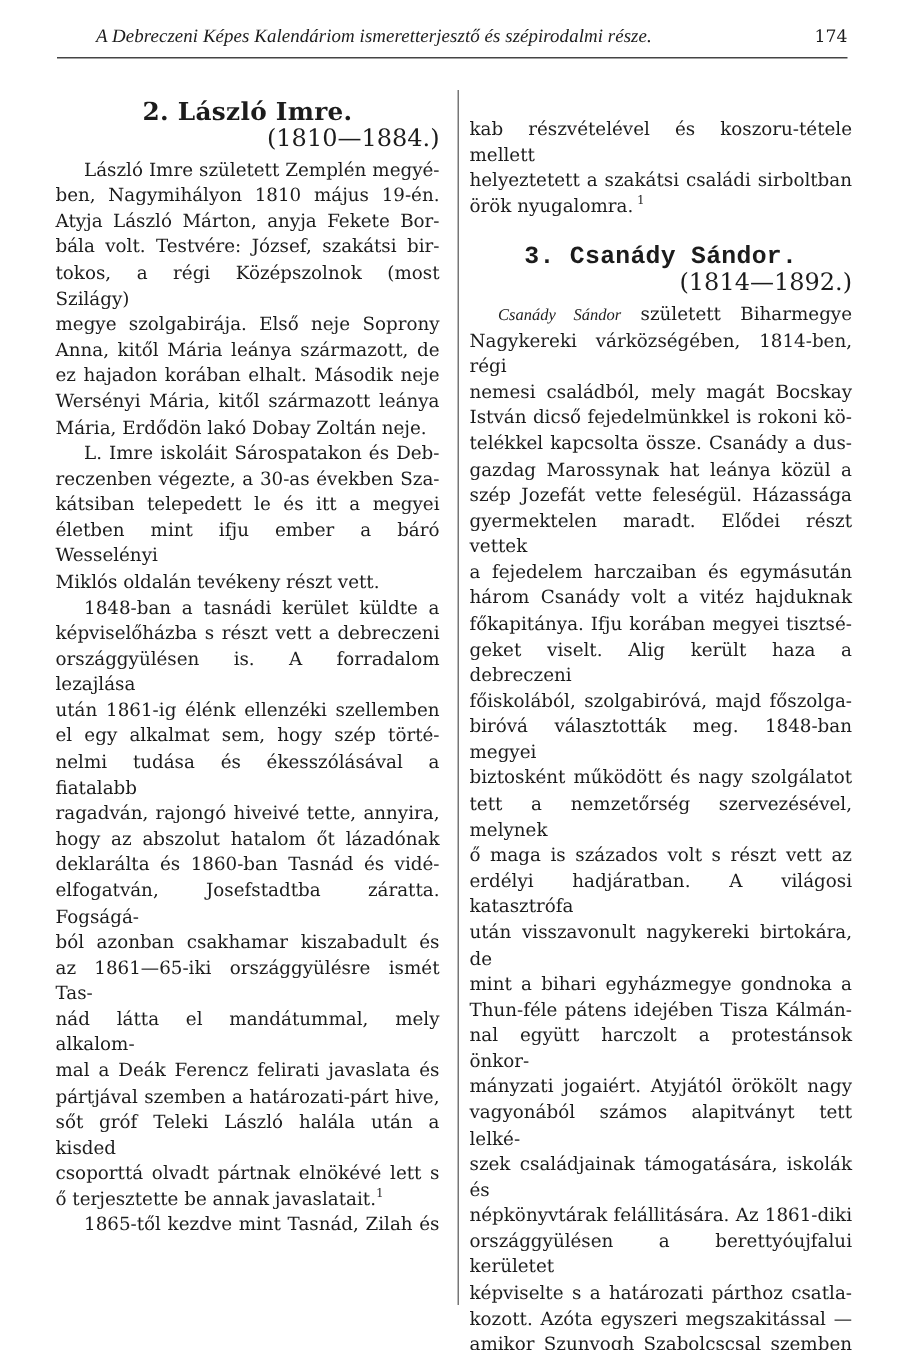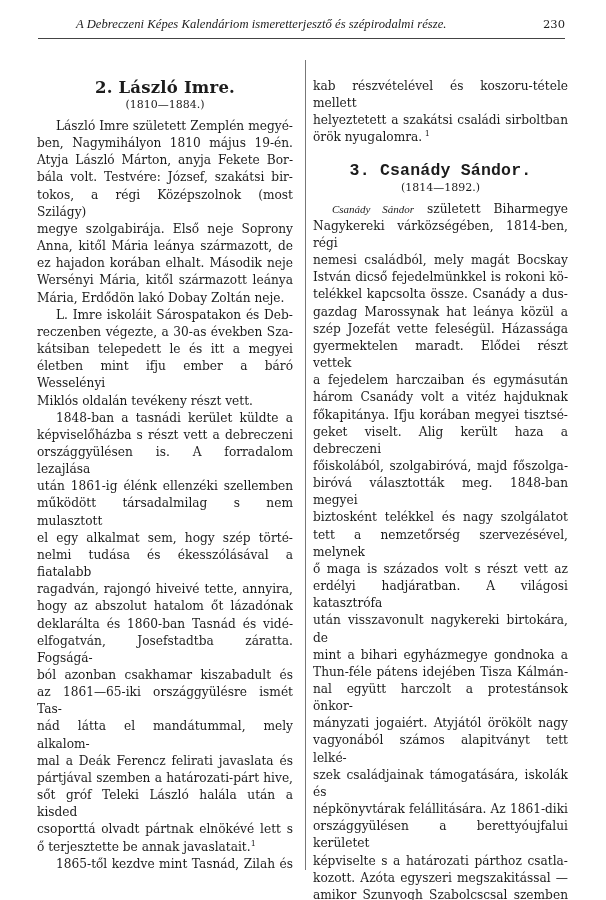--- a/index.html
+++ b/index.html
@@ -4,49 +4,49 @@
 <style>
   html, body { margin: 0; padding: 0; }
   body {
     width: 606px; height: 900px; background: #ffffff; position: relative; overflow: hidden;
     font-family: "DejaVu Serif", "Liberation Serif", serif; color: #1c1c1c;
   }
   .running-head {
     position: absolute; left: 38px; top: 17px; width: 527px; height: 20px;
     font-family: "Liberation Serif", serif; font-style: italic; font-size: 12.6px;
   }
-  .running-head .title { position: absolute; left: 38px; top: 0; letter-spacing: 0.05px; white-space: nowrap; }
+  .running-head .title { position: absolute; left: 26px; top: 0; letter-spacing: 0.05px; white-space: nowrap; }
   .running-head .pageno { position: absolute; right: 0; top: 0; font-style: normal; font-family: "DejaVu Serif", serif; font-size: 11.5px; }
   .head-rule { position: absolute; left: 38px; top: 38px; width: 527px; height: 0; border-top: 1.4px solid #444; }
   .col-divider { position: absolute; left: 305px; top: 60px; width: 0; height: 810px; border-left: 1px solid #777; }
 
   .col { position: absolute; top: 58px; }
   .col-left { left: 37px; width: 256px; }
   .col-right { left: 313px; width: 255px; }
 
   .col p { margin: 0; text-align: justify; text-align-last: justify; font-size: 12.2px; line-height: 17.15px; }
   .col p.last { text-align-last: left; }
   .col p.indent { text-indent: 19px; }
   .sec-title { text-align: center; font-family: "DejaVu Serif", serif; font-size: 16.5px; line-height: 20px; letter-spacing: 0.2px; margin: 0; }
-  .sec-dates { text-align: center; font-size: 11px; line-height: 14px; margin: 0 0 6px 0; }
+  .sec-dates { text-align: right; font-size: 16px; line-height: 14px; margin: 0 0 6px 0; }
   sup { font-size: 8px; vertical-align: 5px; line-height: 0; }
   em { font-style: italic; font-family: "Liberation Serif", serif; font-size: 11px; }
 </style>
 </head>
 <body>
 
 <div class="running-head">
   <span class="title">A Debreczeni Képes Kalendáriom ismeretterjesztő és szépirodalmi része.</span>
-  <span class="pageno">230</span>
+  <span class="pageno">174</span>
 </div>
 <div class="head-rule"></div>
 <div class="col-divider"></div>
 
 <div class="col col-left">
-  <h2 class="sec-title" style="margin-top:20px;">2. László Imre.</h2>
+  <h2 class="sec-title" style="margin-top:7px;">2. László Imre.</h2>
   <div class="sec-dates">(1810—1884.)</div>
   <div id="left-body">
       <p class="indent">László Imre született Zemplén megyé-</p>
       <p>ben, Nagymihályon 1810 május 19-én.</p>
       <p>Atyja László Márton, anyja Fekete Bor-</p>
       <p>bála volt. Testvére: József, szakátsi bir-</p>
       <p>tokos, a régi Középszolnok (most Szilágy)</p>
       <p>megye szolgabirája. Első neje Soprony</p>
       <p>Anna, kitől Mária leánya származott, de</p>
       <p>ez hajadon korában elhalt. Második neje</p>
@@ -54,21 +54,20 @@
       <p class="last">Mária, Erdődön lakó Dobay Zoltán neje.</p>
       <p class="indent">L. Imre iskoláit Sárospatakon és Deb-</p>
       <p>reczenben végezte, a 30-as években Sza-</p>
       <p>kátsiban telepedett le és itt a megyei</p>
       <p>életben mint ifju ember a báró Wesselényi</p>
       <p class="last">Miklós oldalán tevékeny részt vett.</p>
       <p class="indent">1848-ban a tasnádi kerület küldte a</p>
       <p>képviselőházba s részt vett a debreczeni</p>
       <p>országgyülésen is. A forradalom lezajlása</p>
       <p>után 1861-ig élénk ellenzéki szellemben</p>
-      <p>működött társadalmilag s nem mulasztott</p>
       <p>el egy alkalmat sem, hogy szép törté-</p>
       <p>nelmi tudása és ékesszólásával a fiatalabb</p>
       <p>ragadván, rajongó hiveivé tette, annyira,</p>
       <p>hogy az abszolut hatalom őt lázadónak</p>
       <p>deklarálta és 1860-ban Tasnád és vidé-</p>
       <p>elfogatván, Josefstadtba záratta. Fogságá-</p>
       <p>ból azonban csakhamar kiszabadult és</p>
       <p>az 1861—65-iki országgyülésre ismét Tas-</p>
       <p>nád látta el mandátummal, mely alkalom-</p>
       <p>mal a Deák Ferencz felirati javaslata és</p>
@@ -97,21 +96,21 @@
       <p>telékkel kapcsolta össze. Csanády a dus-</p>
       <p>gazdag Marossynak hat leánya közül a</p>
       <p>szép Jozefát vette feleségül. Házassága</p>
       <p>gyermektelen maradt. Elődei részt vettek</p>
       <p>a fejedelem harczaiban és egymásután</p>
       <p>három Csanády volt a vitéz hajduknak</p>
       <p>főkapitánya. Ifju korában megyei tisztsé-</p>
       <p>geket viselt. Alig került haza a debreczeni</p>
       <p>főiskolából, szolgabiróvá, majd főszolga-</p>
       <p>biróvá választották meg. 1848-ban megyei</p>
-      <p>biztosként telékkel és nagy szolgálatot</p>
+      <p>biztosként működött és nagy szolgálatot</p>
       <p>tett a nemzetőrség szervezésével, melynek</p>
       <p>ő maga is százados volt s részt vett az</p>
       <p>erdélyi hadjáratban. A világosi katasztrófa</p>
       <p>után visszavonult nagykereki birtokára, de</p>
       <p>mint a bihari egyházmegye gondnoka a</p>
       <p>Thun-féle pátens idejében Tisza Kálmán-</p>
       <p>nal együtt harczolt a protestánsok önkor-</p>
       <p>mányzati jogaiért. Atyjától örökölt nagy</p>
       <p>vagyonából számos alapitványt tett lelké-</p>
       <p>szek családjainak támogatására, iskolák és</p>

